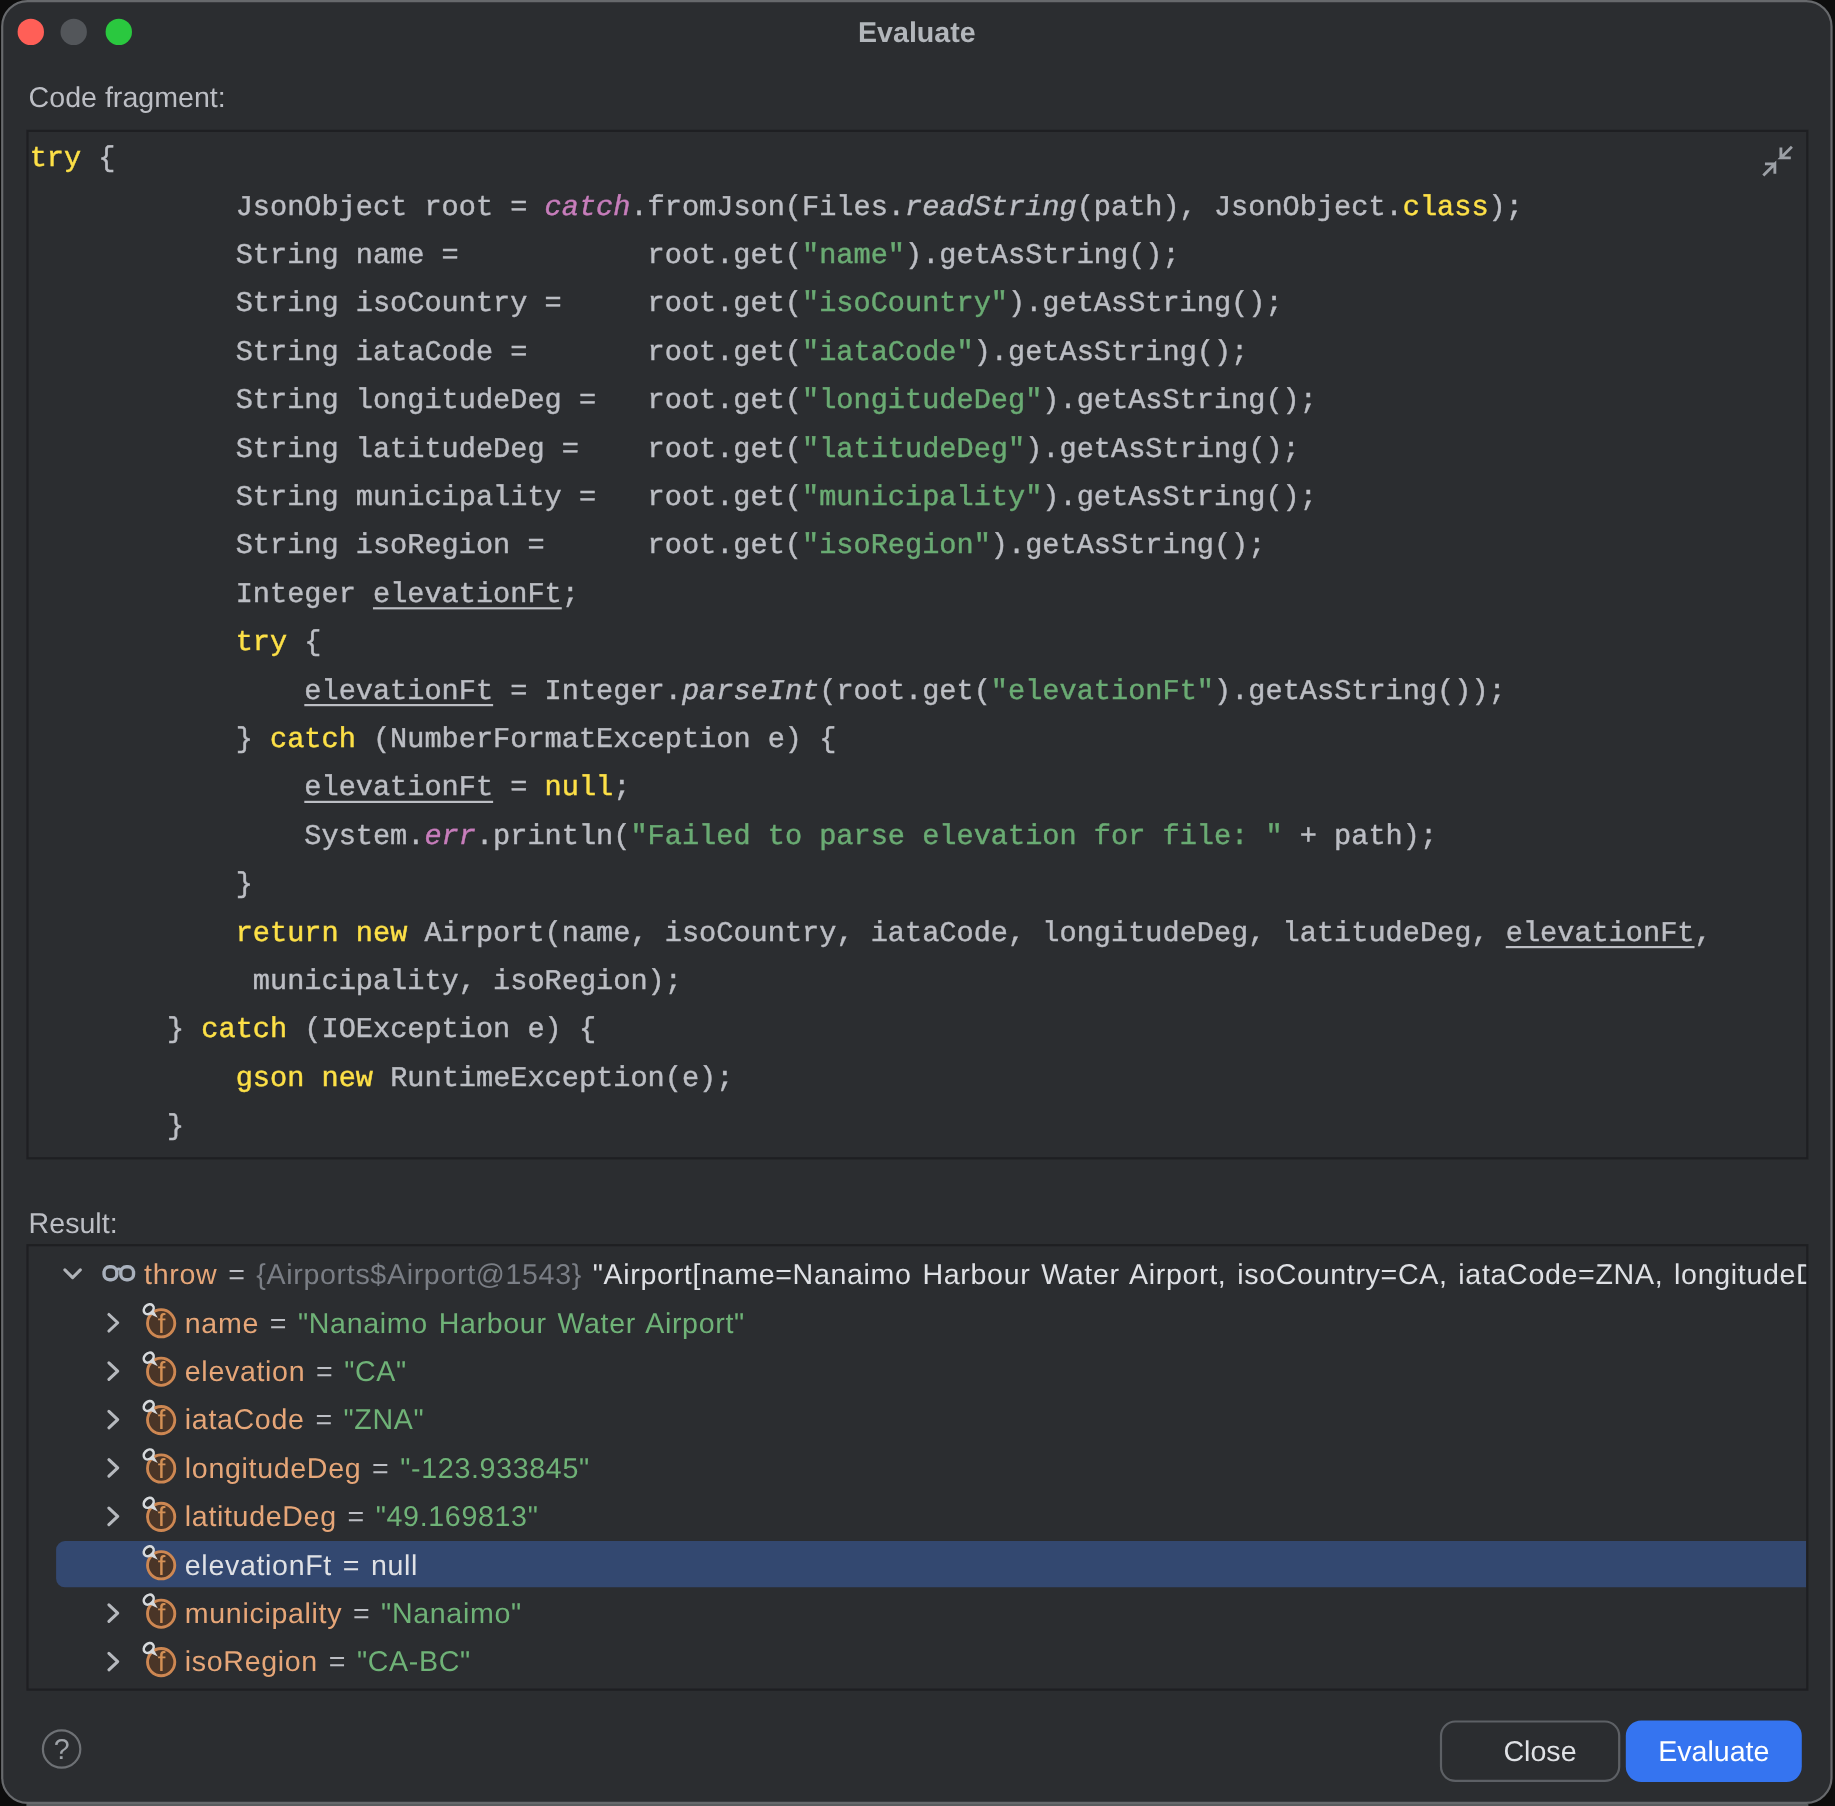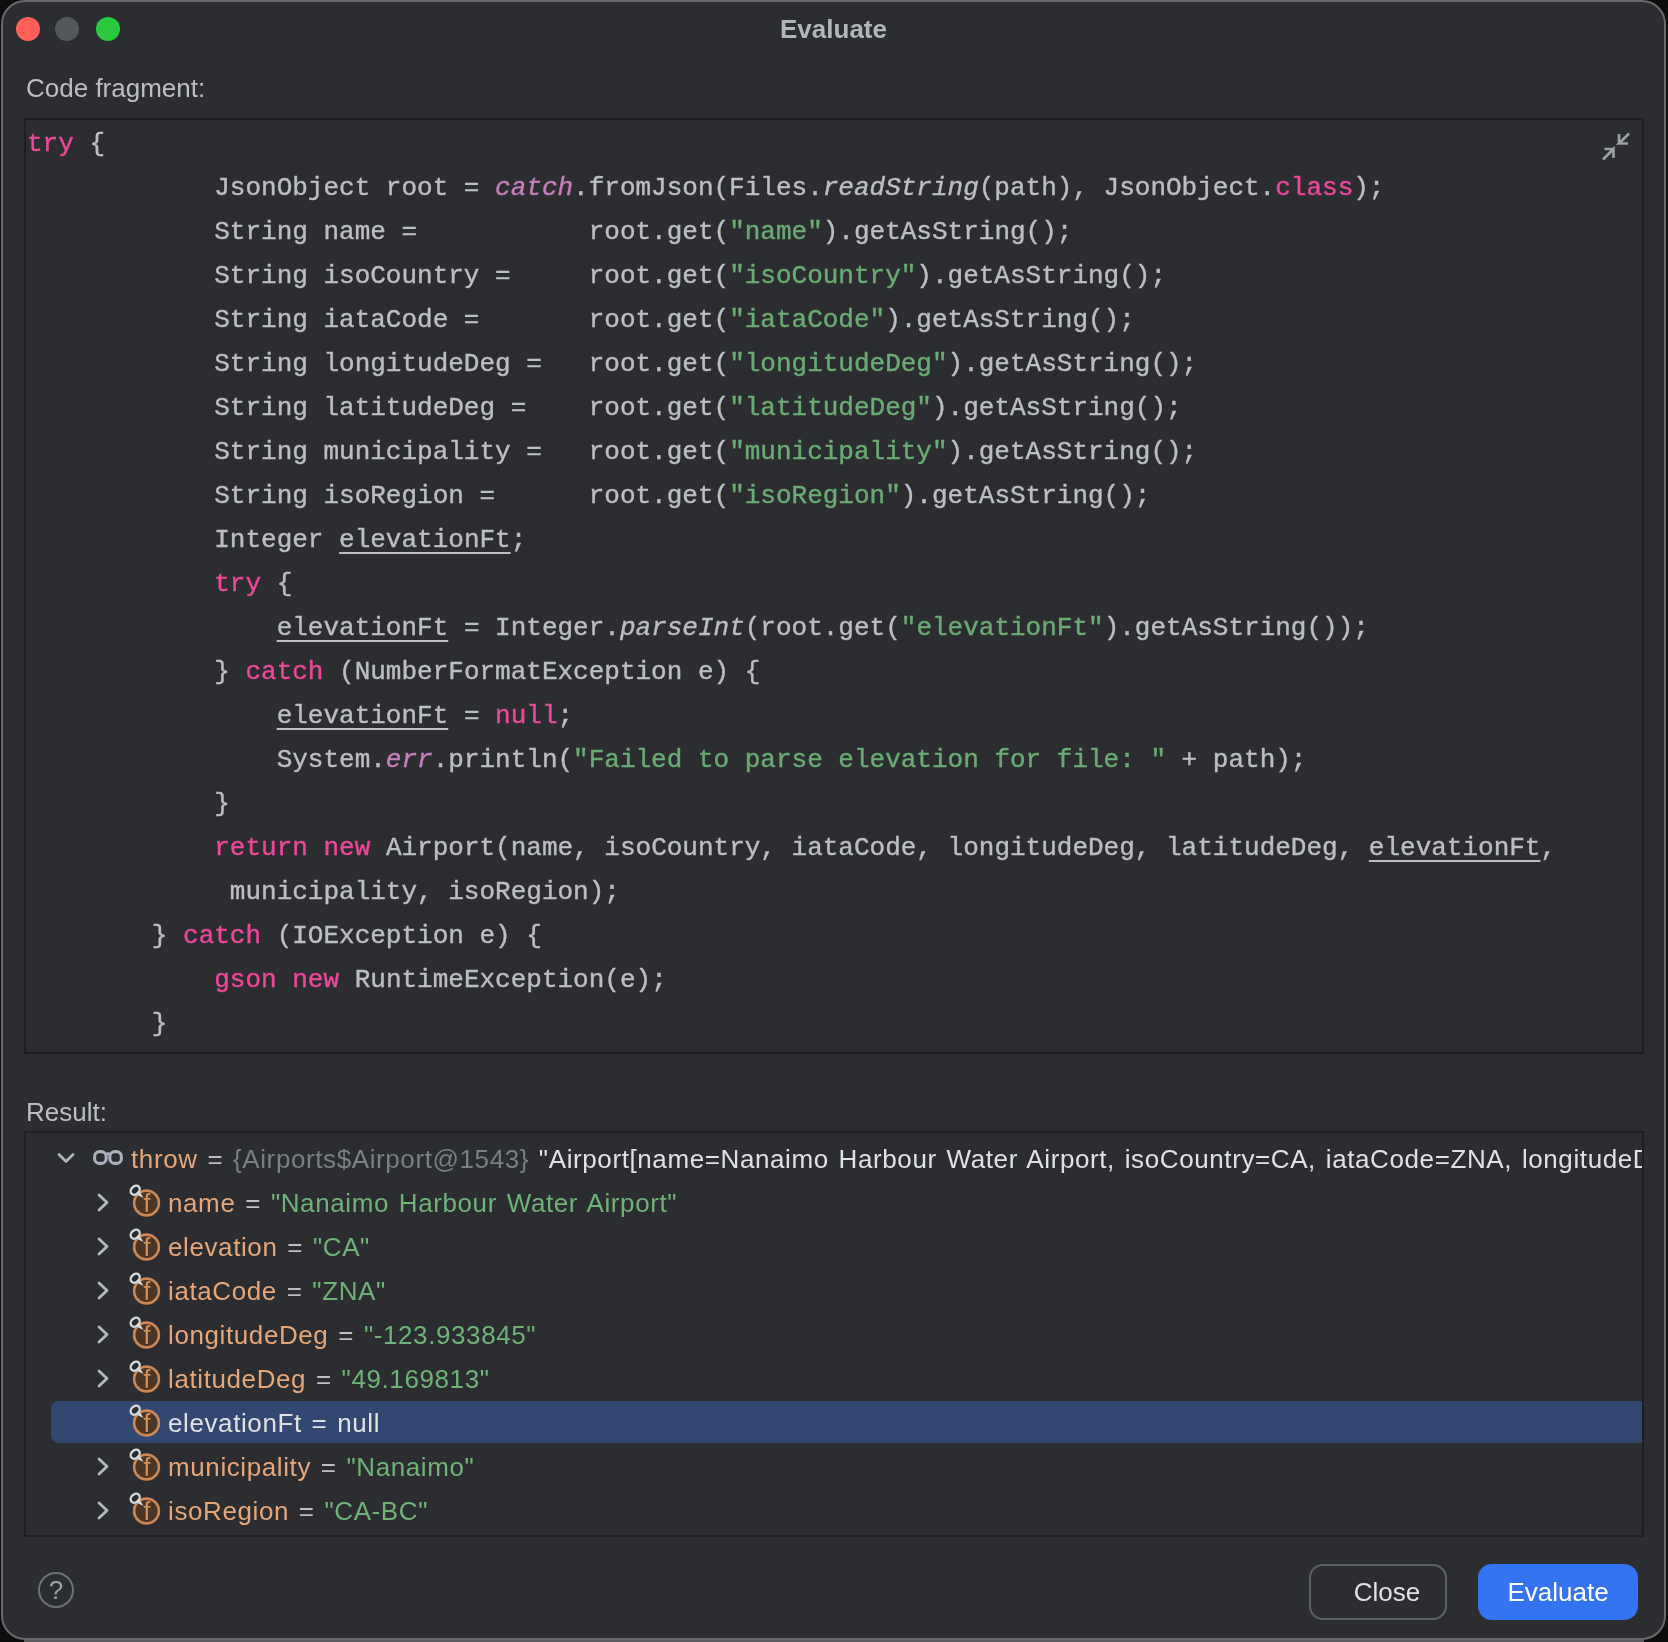--- a/index.html
+++ b/index.html
@@ -4,21 +4,21 @@
 <style>
   html,body{margin:0;padding:0;background:#0d0d0d;width:1668px;height:1642px;overflow:hidden;}
   *{box-sizing:border-box;}
   .win{position:absolute;left:1px;top:0px;width:1665px;height:1640px;background:#2b2d30;
        border:2px solid #67696c;border-radius:24px;font-family:"Liberation Sans",sans-serif;overflow:hidden;}
   .tl{position:absolute;border-radius:50%;width:24px;height:24px;top:15px;}
   .title{position:absolute;top:12px;left:0;width:100%;text-align:center;font-size:26px;font-weight:bold;color:#b2b6bb;}
   .label{position:absolute;font-size:26px;color:#bcbec4;}
   .panel{position:absolute;left:21px;width:1620px;border:2px solid #1e1f22;background:#2b2d30;overflow:hidden;}
   pre.code{margin:0;padding:2px 0 0 1px;font-family:"Liberation Mono",monospace;font-size:26px;line-height:44px;color:#bcbec4;white-space:pre;-webkit-text-stroke:0.4px;}
-  .k{color:#ec4899;}
+  .k{color:#fde047;}
   .s{color:#6aab73;}
   .sf{color:#c77dbb;font-style:italic;}
   .sm{font-style:italic;}
   .u{text-decoration:underline;text-underline-offset:5px;text-decoration-thickness:2px;}
   .hint{position:absolute;top:1056px;right:27px;font-size:25px;color:#8a8e94;}
   .hint svg{vertical-align:-3px;}
   .tree{position:absolute;left:0;top:0;width:100%;height:100%;}
   .row{position:absolute;left:0;width:100%;height:44px;font-size:26px;color:#bcbec4;}
   .row .txt{position:absolute;top:50%;transform:translateY(-50%);white-space:nowrap;letter-spacing:0.6px;word-spacing:2px;}
   .nm{color:#e6a678;}
@@ -193,16 +193,16 @@
               <ellipse cx="5.2" cy="5.2" rx="5" ry="3.9" transform="rotate(-45 5.2 5.2)" fill="#2b2d30" stroke="#d6d9dc" stroke-width="2.4"></ellipse>
             </g>
           </svg>
           <span class="txt" style="left:142px;"><span class="nm">isoRegion</span><span> = </span><span class="gv">"CA-BC"</span></span>
         </div>
     </div>
   </div>
 
   <div class="help">?</div>
   <div style="position:absolute;left:24px;right:24px;top:-2px;height:2px;background:#97999b;"></div>
-  <div class="btn" style="left:1306px;width:138px;border:2px solid #5d6065;padding-left:18px;">Close</div>
+  <div class="btn" style="left:1306px;width:164px;border:2px solid #5d6065;padding-left:18px;">Close</div>
   <div class="btn" style="left:1475px;width:160px;background:#3574f0;color:#fff;">Evaluate</div>
 </div>
 <div style="position:absolute;left:24px;right:24px;bottom:0;height:2px;background:#595b5e;"></div>
 
 </body></html>

